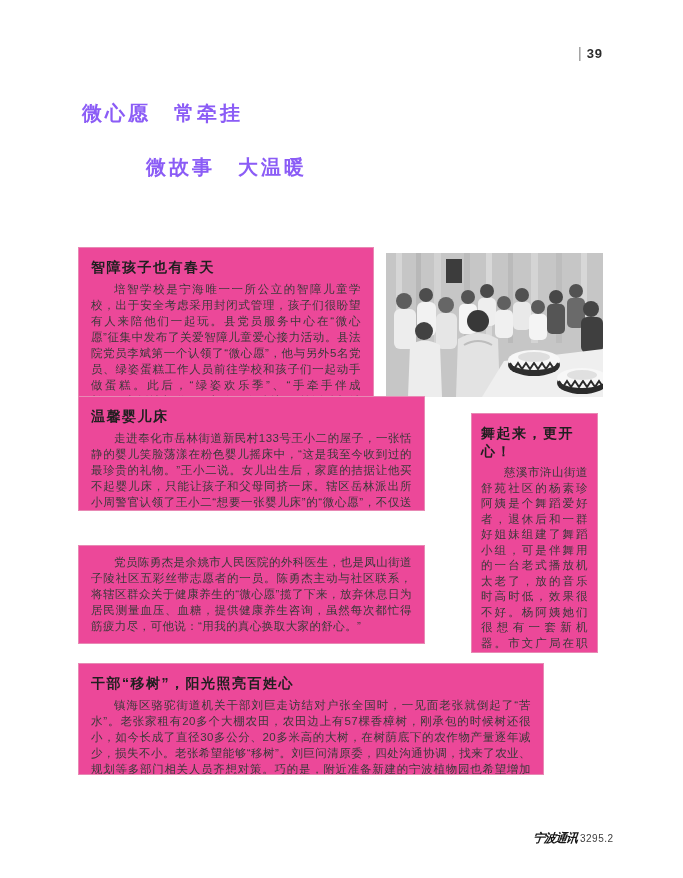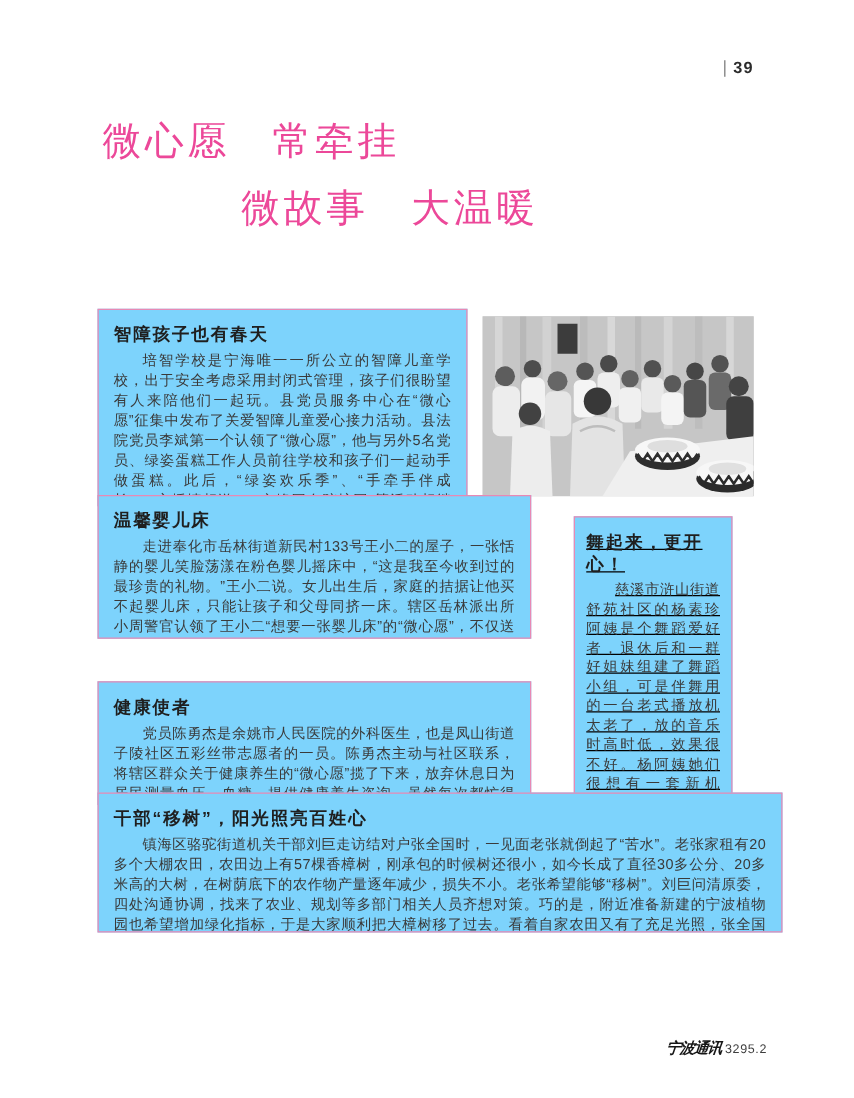--- a/index.html
+++ b/index.html
@@ -11,43 +11,43 @@
   
   .page-number{
     position:absolute;left:578px;top:45px;font-size:13px;font-weight:bold;
     color:#2b2b2b;letter-spacing:1px;display:flex;align-items:center;gap:4px;
   }
   .page-number .bar{color:#8a8a8a;font-weight:normal;font-size:14px;}
   
   .headline{
     position:absolute;left:82px;top:94px;margin:0;
     font-family:"Liberation Serif","DejaVu Serif",serif;
-    font-weight:400;color:#ec4899;font-size:31px;line-height:38px;
+    font-weight:700;color:#8b5cf6;font-size:20px;line-height:38px;
     letter-spacing:3px;white-space:nowrap;
   }
-  .headline .hl2{margin-left:111px;margin-top:16px;}
+  .headline .hl2{margin-left:64px;margin-top:16px;}
   
   .box{
-    position:absolute;box-sizing:border-box;background:#7dd3fc;
+    position:absolute;box-sizing:border-box;background:#ec4899;
     border:1px solid #e889b4;padding:8px 12px 6px 12px;overflow:hidden;
   }
   .box h2{
     margin:2px 0 5px 0;font-size:14px;font-weight:bold;color:#1f1f1f;
     letter-spacing:1.5px;line-height:18px;
   }
   .box p{
     margin:0;font-size:11.5px;line-height:16px;color:#3a3a3a;
     text-align:justify;text-indent:2em;letter-spacing:0.4px;
   }
   .box-1{left:78px;top:247px;width:296px;height:158px;}
   .box-2{left:78px;top:396px;width:347px;height:115px;}
   .box-3{left:78px;top:545px;width:347px;height:99px;}
-  .box-4{left:459px;top:413px;width:127px;height:240px;padding:8px 9px 6px 9px;text-decoration:underline;}
+  .box-4{left:471px;top:413px;width:127px;height:240px;padding:8px 9px 6px 9px;}
   .box-4 p{line-height:15.5px;}
-  .box-5{left:78px;top:634px;width:548px;height:112px;}
+  .box-5{left:78px;top:663px;width:466px;height:112px;}
   
   .photo{
     position:absolute;left:386px;top:253px;width:217px;height:144px;margin:0;
     overflow:hidden;background:#c9c9c9;
   }
   .photo svg{display:block;}
   
   .footer{
     position:absolute;left:533px;top:830px;display:flex;align-items:baseline;gap:3px;
   }
@@ -148,21 +148,20 @@
       </g>
     </svg>
   </figure>
 
   <section class="box box-2">
     <h2>温馨婴儿床</h2>
     <p>走进奉化市岳林街道新民村133号王小二的屋子，一张恬静的婴儿笑脸荡漾在粉色婴儿摇床中，“这是我至今收到过的最珍贵的礼物。”王小二说。女儿出生后，家庭的拮据让他买不起婴儿床，只能让孩子和父母同挤一床。辖区岳林派出所小周警官认领了王小二“想要一张婴儿床”的“微心愿”，不仅送来了婴儿床，还送来了洋娃娃。</p>
   </section>
 
   <section class="box box-3">
-    <h2>健康使者</h2>
     <p>党员陈勇杰是余姚市人民医院的外科医生，也是凤山街道子陵社区五彩丝带志愿者的一员。陈勇杰主动与社区联系，将辖区群众关于健康养生的“微心愿”揽了下来，放弃休息日为居民测量血压、血糖，提供健康养生咨询，虽然每次都忙得筋疲力尽，可他说：“用我的真心换取大家的舒心。”</p>
   </section>
 
   <section class="box box-4">
     <h2>舞起来，更开心！</h2>
     <p>慈溪市浒山街道舒苑社区的杨素珍阿姨是个舞蹈爱好者，退休后和一群好姐妹组建了舞蹈小组，可是伴舞用的一台老式播放机太老了，放的音乐时高时低，效果很不好。杨阿姨她们很想有一套新机器。市文广局在职党员虞银飞知道后，送来了一套音响设备，大家可开心了，跳舞更有劲啦！</p>
   </section>
 
   <section class="box box-5">
     <h2>干部“移树”，阳光照亮百姓心</h2>

